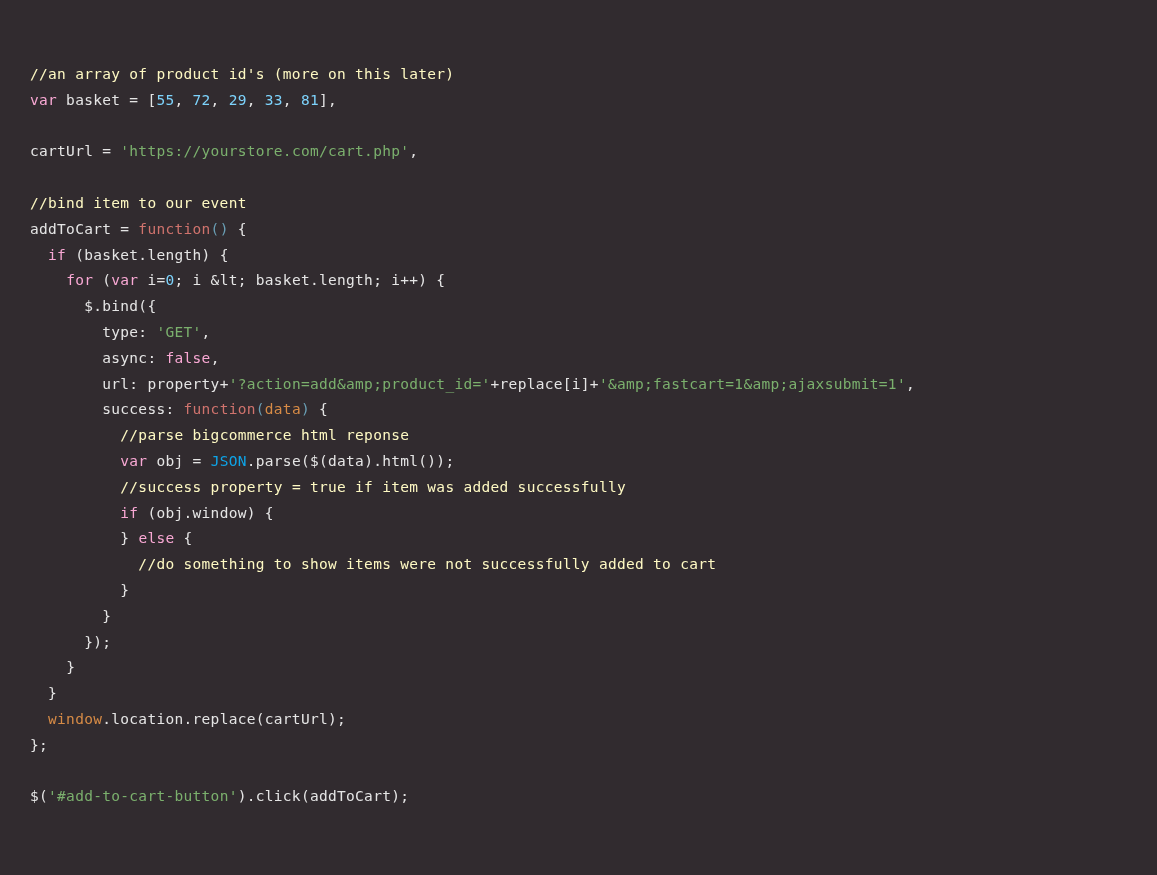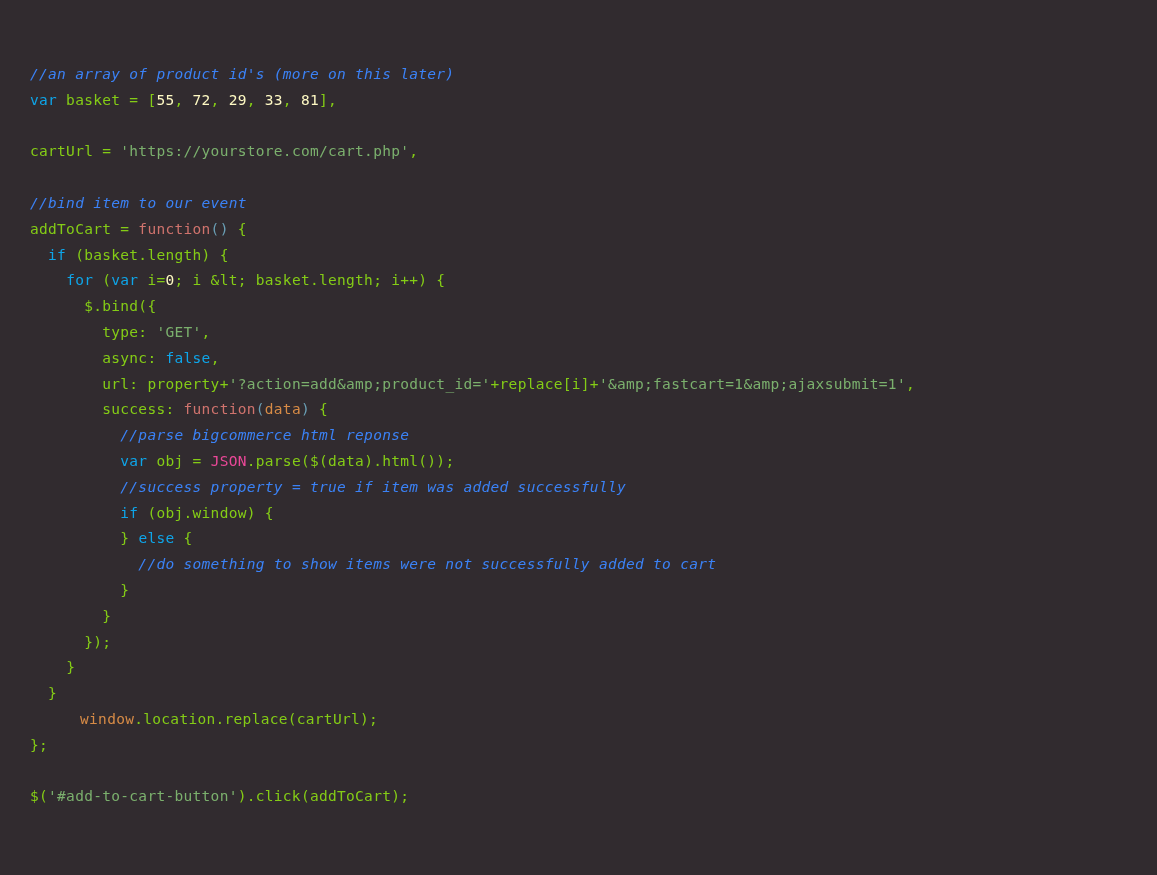--- a/index.html
+++ b/index.html
@@ -16,30 +16,30 @@
       color: #a8a19f;
       letter-spacing: 0.3px;
       width: 1157px;
       height: 875px;
       overflow: hidden;
     }
     pre {
       font-family: inherit;
       white-space: pre;
     }
-    .comment { color: #3b82f6; font-style: italic; }
-    .keyword { color: #0ea5e9; }
+    .comment { color: #fef9c3; }
+    .keyword { color: #f9a8d4; }
     .function-kw { color: #d0736d; text-align: center; }
-    .number { color: #fef9c3; }
+    .number { color: #7dd3fc; }
     .string { color: #7bb06d; }
     .paren { color: #6a9fb5; }
-    .plain { color: #84cc16; }
-    .jsonword { color: #ec4899; }
+    .plain { color: #e5e5e5; }
+    .jsonword { color: #0ea5e9; }
     .param { color: #d78b46; }
-    .window { color: #d78b46; margin-left: 32px; }
+    .window { color: #d78b46; }
   </style>
 </head>
 <body>
 
 <pre><span class="comment">//an array of product id's (more on this later)</span>
 <span class="keyword">var</span><span class="plain"> basket = [</span><span class="number">55</span><span class="plain">, </span><span class="number">72</span><span class="plain">, </span><span class="number">29</span><span class="plain">, </span><span class="number">33</span><span class="plain">, </span><span class="number">81</span><span class="plain">],</span>
 
 <span class="plain">cartUrl = </span><span class="string">'https://yourstore.com/cart.php'</span><span class="plain">,</span>
 
 <span class="comment">//bind item to our event</span>

